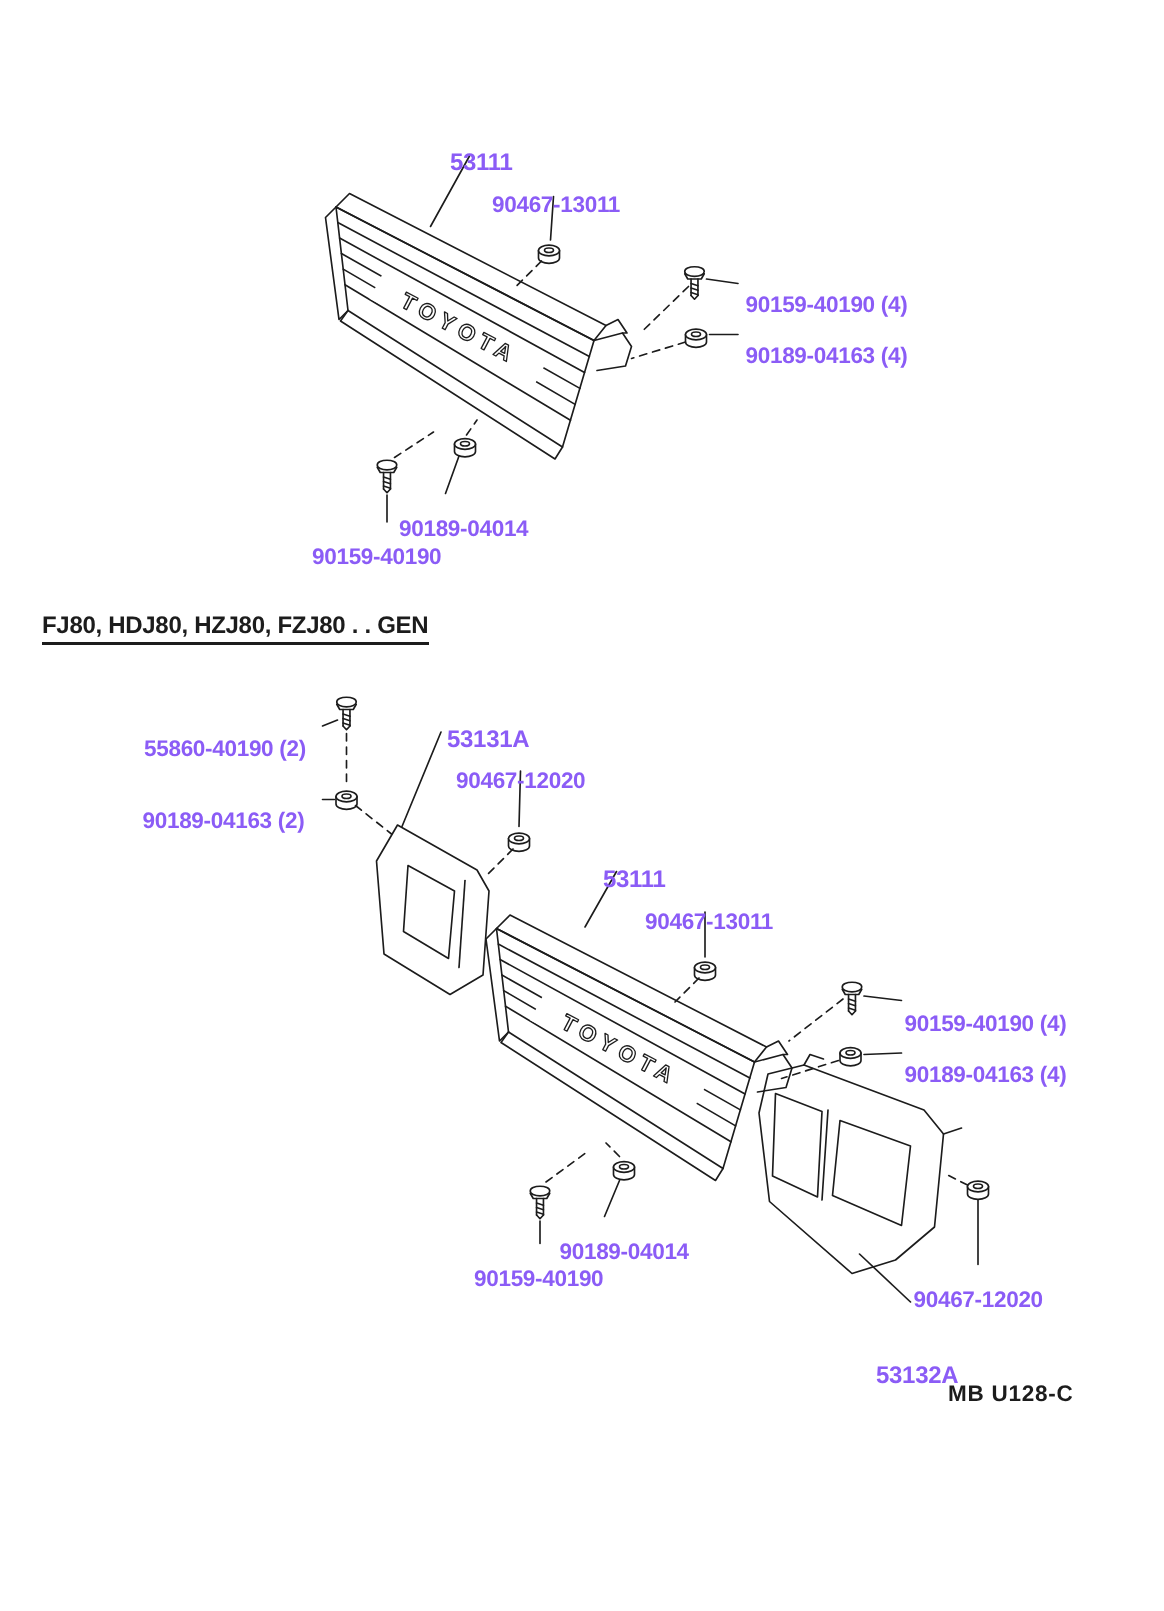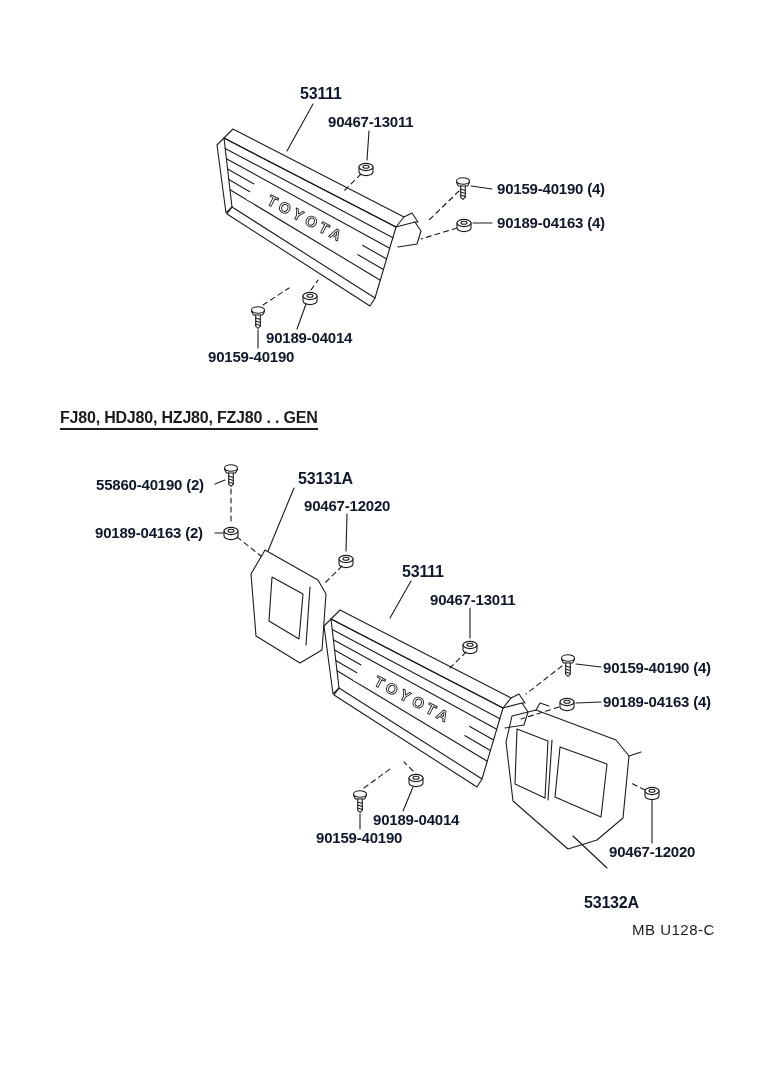--- a/index.html
+++ b/index.html
@@ -3,28 +3,28 @@
 <meta charset="utf-8">
 <style>
   html,body { margin:0; padding:0; background:#fff; }
   .page {
     position:relative; width:776px; height:1074px; background:#ffffff;
     font-family:"Liberation Sans", sans-serif; color:#1c1c1c; overflow:hidden;
   }
   svg.art { position:absolute; left:0; top:0; }
   .lbl {
     position:absolute; font-size:15px; font-weight:700; letter-spacing:-0.2px;
-    white-space:nowrap; line-height:1.05; color:#0f172a;
+    white-space:nowrap; line-height:1.05; color:#8b5cf6;margin-top:15px;
   }
   .lbl.big { font-size:16px; }
   .note {
     position:absolute; font-size:16px; font-weight:700; white-space:nowrap;
-    border-bottom:2px solid #1c1c1c; padding-bottom:1px; letter-spacing:-0.2px;margin-left:32px;
+    border-bottom:2px solid #1c1c1c; padding-bottom:1px; letter-spacing:-0.2px;
   }
-  .footer-code { position:absolute; font-size:15px; font-weight:400; letter-spacing:0.5px; }
+  .footer-code { position:absolute; font-size:15px; font-weight:700; letter-spacing:0.5px; }
 </style>
 </head>
 <body>
 
 <div class="page">
 
   <svg class="art" width="776" height="1074" viewBox="0 0 776 1074">
     <defs>
 
       <g id="grille-shape">

